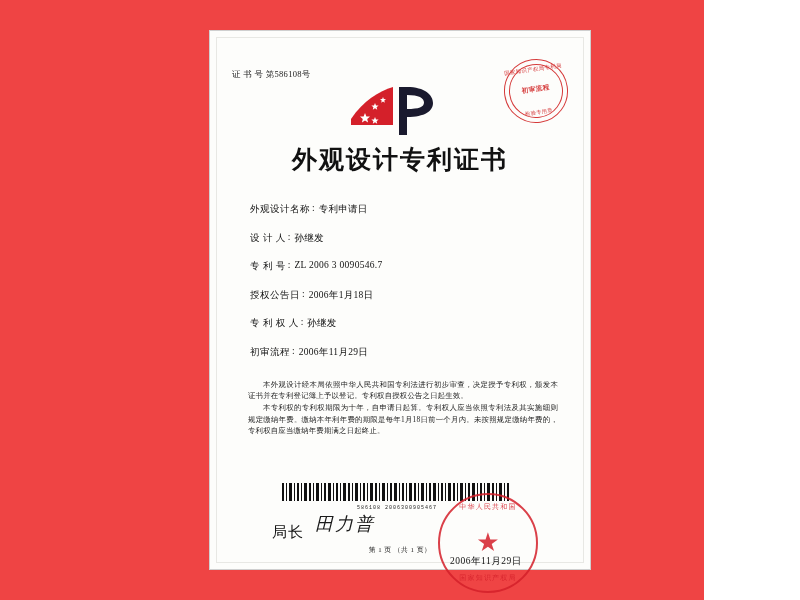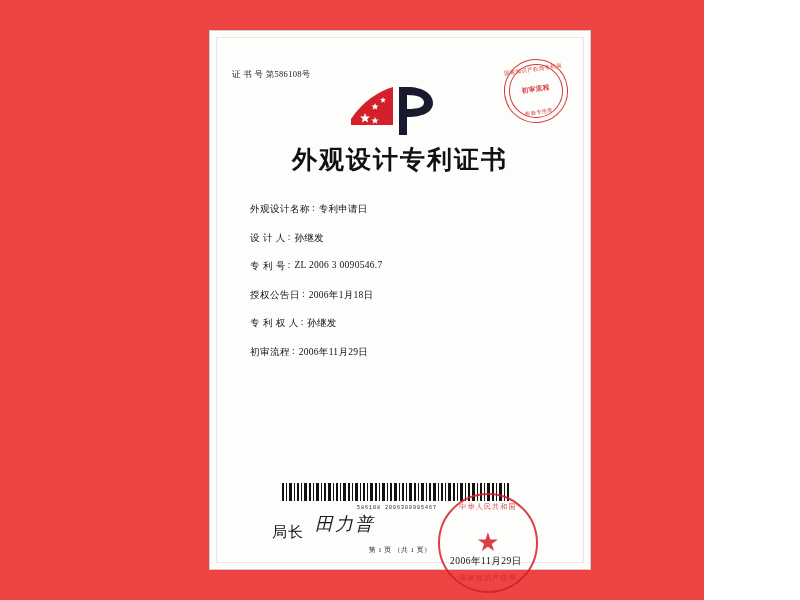--- a/index.html
+++ b/index.html
@@ -310,20 +310,22 @@
 
       <div class="field-row">
         <span class="field-label">初审流程</span>
         <span class="field-colon">:</span>
         <span class="field-value">2006年11月29日</span>
       </div>
 
     </div>
 
     <div id="body-text">
+      <p>本外观设计经本局依照中华人民共和国专利法进行初步审查，决定授予专利权，颁发本证书并在专利登记簿上予以登记。专利权自授权公告之日起生效。</p>
+      <p>本专利权的专利权期限为十年，自申请日起算。专利权人应当依照专利法及其实施细则规定缴纳年费。缴纳本年利年费的期限是每年1月18日前一个月内。未按照规定缴纳年费的，专利权自应当缴纳年费期满之日起终止。</p>
     </div>
 
     <div id="barcode">
       <svg class="bars" viewBox="0 0 230 18" preserveAspectRatio="none" xmlns="http://www.w3.org/2000/svg">
         <g fill="#111">
           <rect x="0" y="0" width="2" height="18"></rect>
             <rect x="4" y="0" width="1" height="18"></rect>
           <rect x="7" y="0" width="3" height="18"></rect>
             <rect x="12" y="0" width="1" height="18"></rect>
           <rect x="15" y="0" width="2" height="18"></rect>

